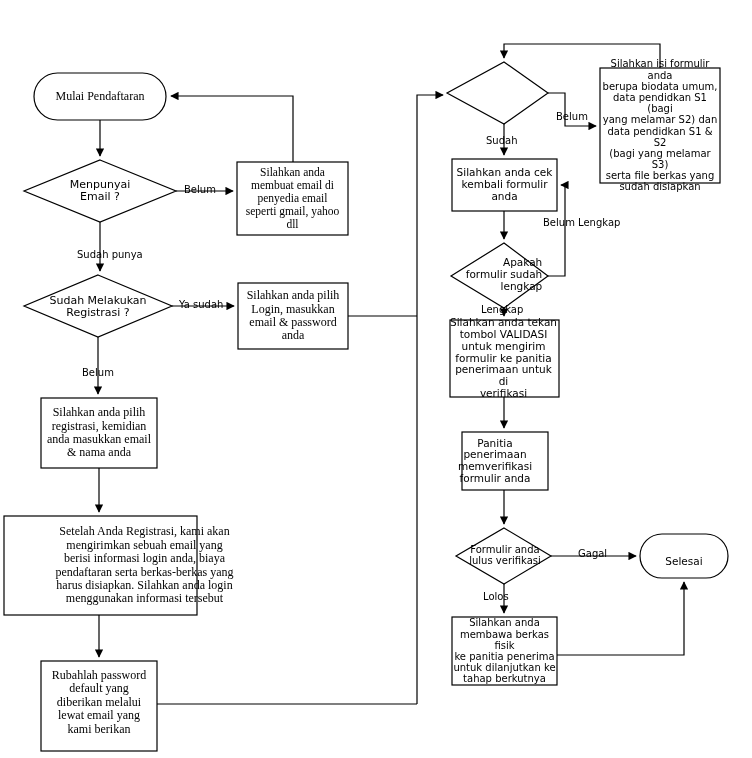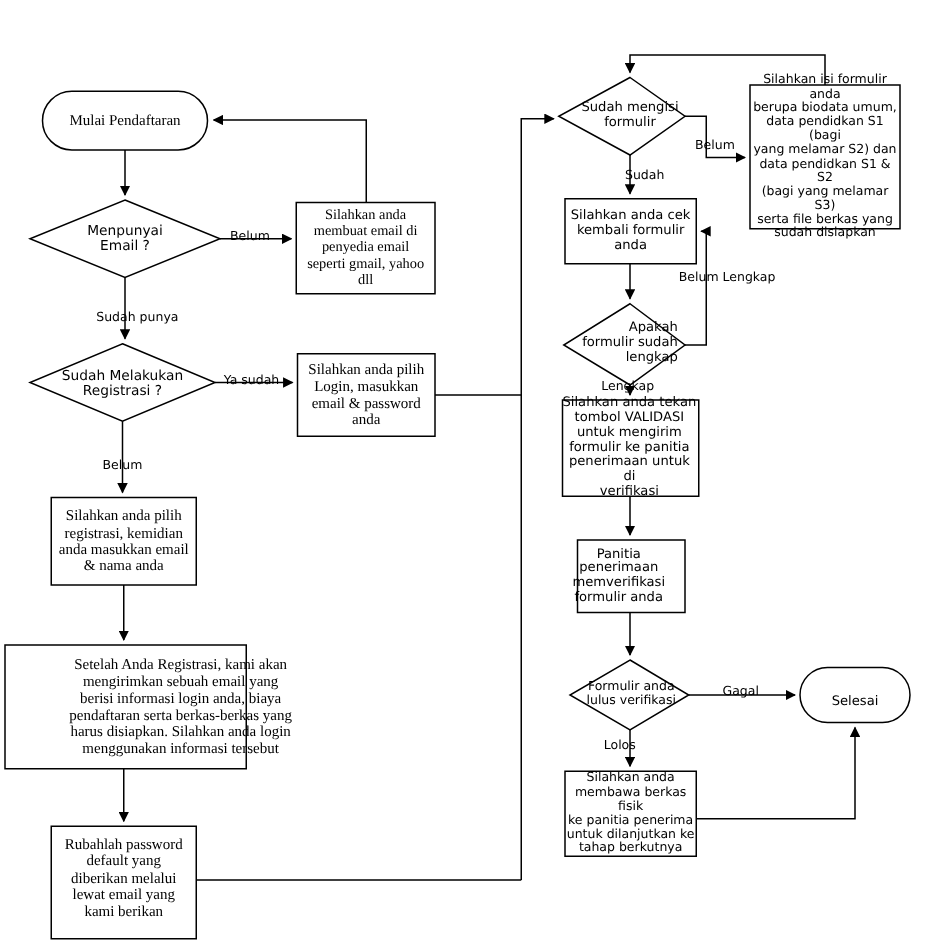--- a/index.html
+++ b/index.html
@@ -226,22 +226,20 @@
 pendaftaran serta berkas-berkas yang
 harus disiapkan. Silahkan anda login
 menggunakan informasi tersebut</div>
 
   <div class="node-text serif" style="left:41px; top:661px; width:116px; height:83px; font-size:12px;">Rubahlah password
 default yang
 diberikan melalui
 lewat email yang
 kami berikan</div>
 
-  <div class="node-text sans" style="left:452px; top:74px; width:104px; height:38px; font-size:10.5px;">Sudah mengisi
-formulir</div>
 
   <div class="node-text sans" style="left:600px; top:68px; width:120px; height:115px; font-size:10px;">Silahkan isi formulir anda
 berupa biodata umum,
 data pendidkan S1 (bagi
 yang melamar S2) dan
 data pendidkan S1 &amp; S2
 (bagi yang melamar S3)
 serta file berkas yang
 sudah disiapkan</div>
 
@@ -279,21 +277,21 @@
   <div class="edge-label" style="left:184px; top:184px; font-size:10px;">Belum</div>
 
   <div class="edge-label" style="left:62px; top:249px; font-size:10px;margin-left:15px;">Sudah punya</div>
 
   <div class="edge-label" style="left:179px; top:299px; font-size:10px;">Ya sudah</div>
 
   <div class="edge-label" style="left:82px; top:367px; font-size:10px;">Belum</div>
 
   <div class="edge-label" style="left:556px; top:111px; font-size:10px;">Belum</div>
 
-  <div class="edge-label" style="left:500px; top:135px; font-size:10px;">Sudah</div>
+  <div class="edge-label" style="left:486px; top:135px; font-size:10px;">Sudah</div>
 
   <div class="edge-label" style="left:543px; top:217px; font-size:10px;">Belum Lengkap</div>
 
   <div class="edge-label" style="left:481px; top:304px; font-size:10px;">Lengkap</div>
 
   <div class="edge-label" style="left:578px; top:548px; font-size:10px;">Gagal</div>
 
   <div class="edge-label" style="left:483px; top:591px; font-size:10px;">Lolos</div>
 
   <div class="hit" style="left:34px; top:73px; width:132px; height:47px;"></div>

